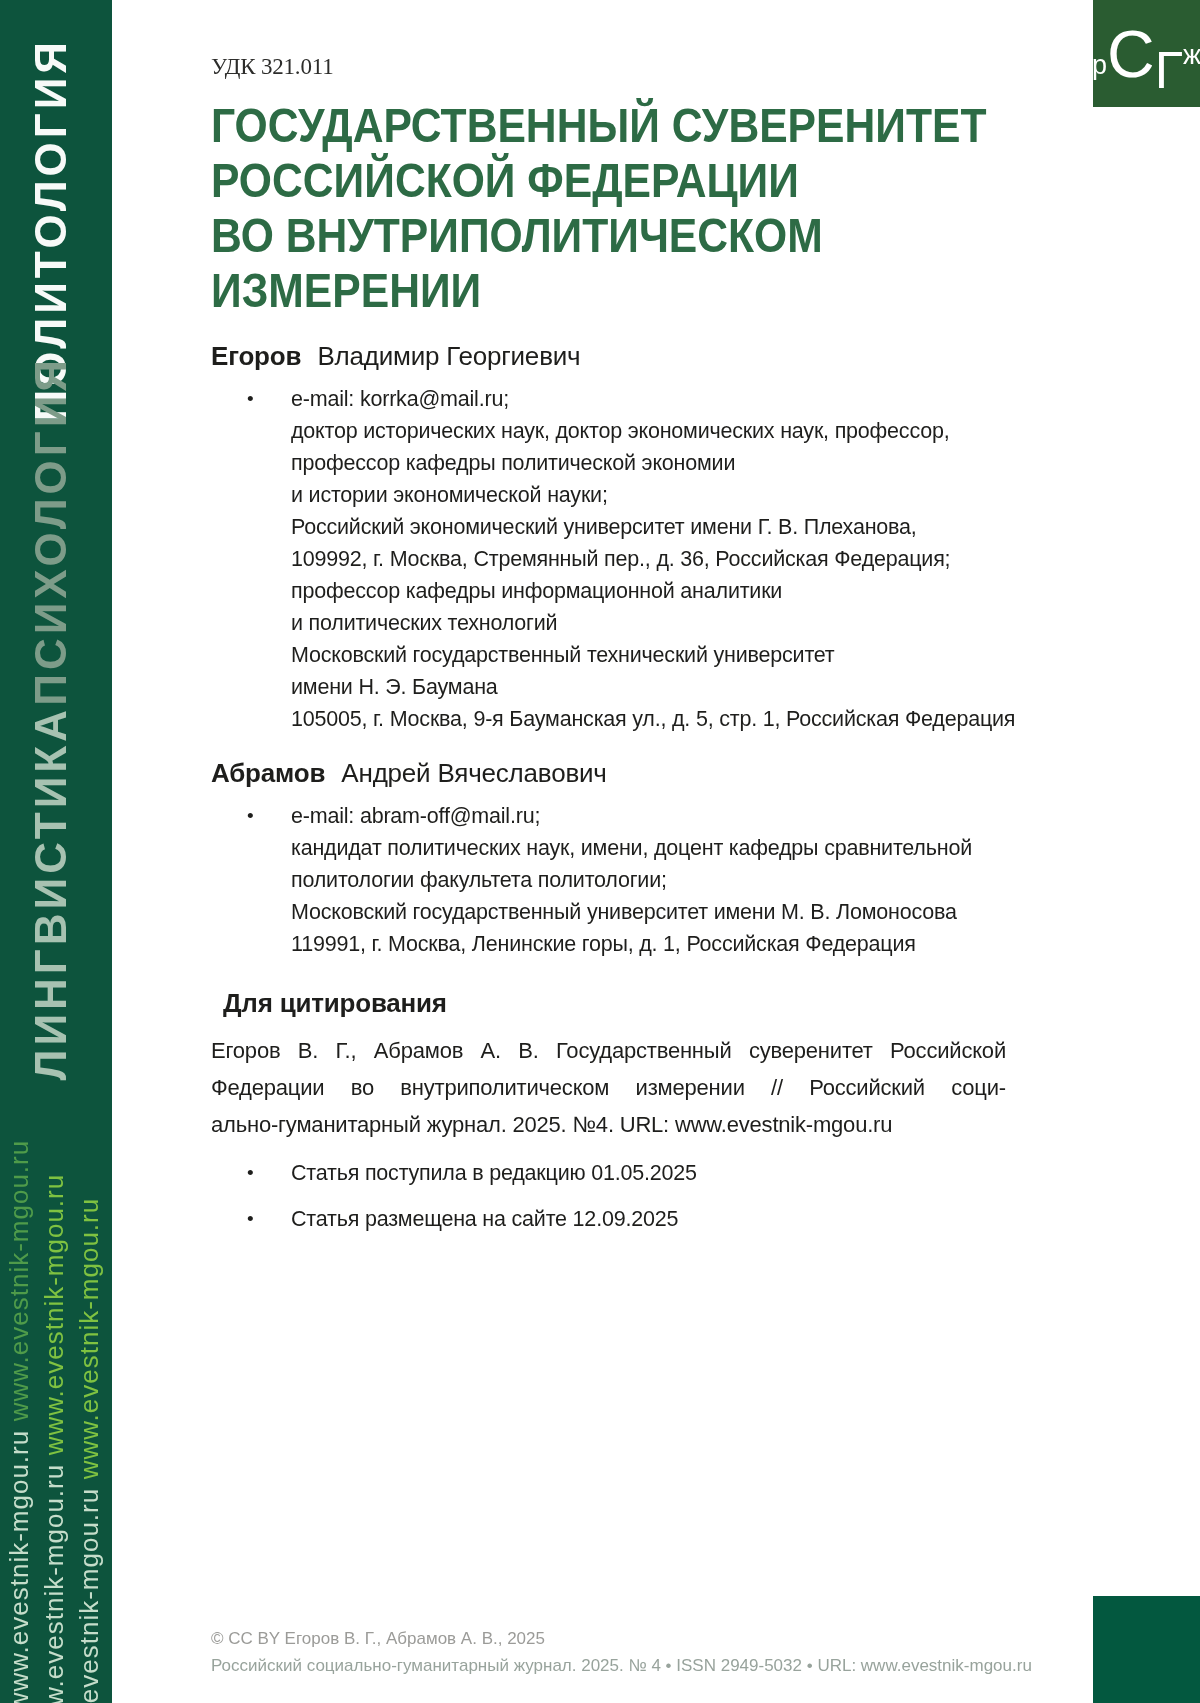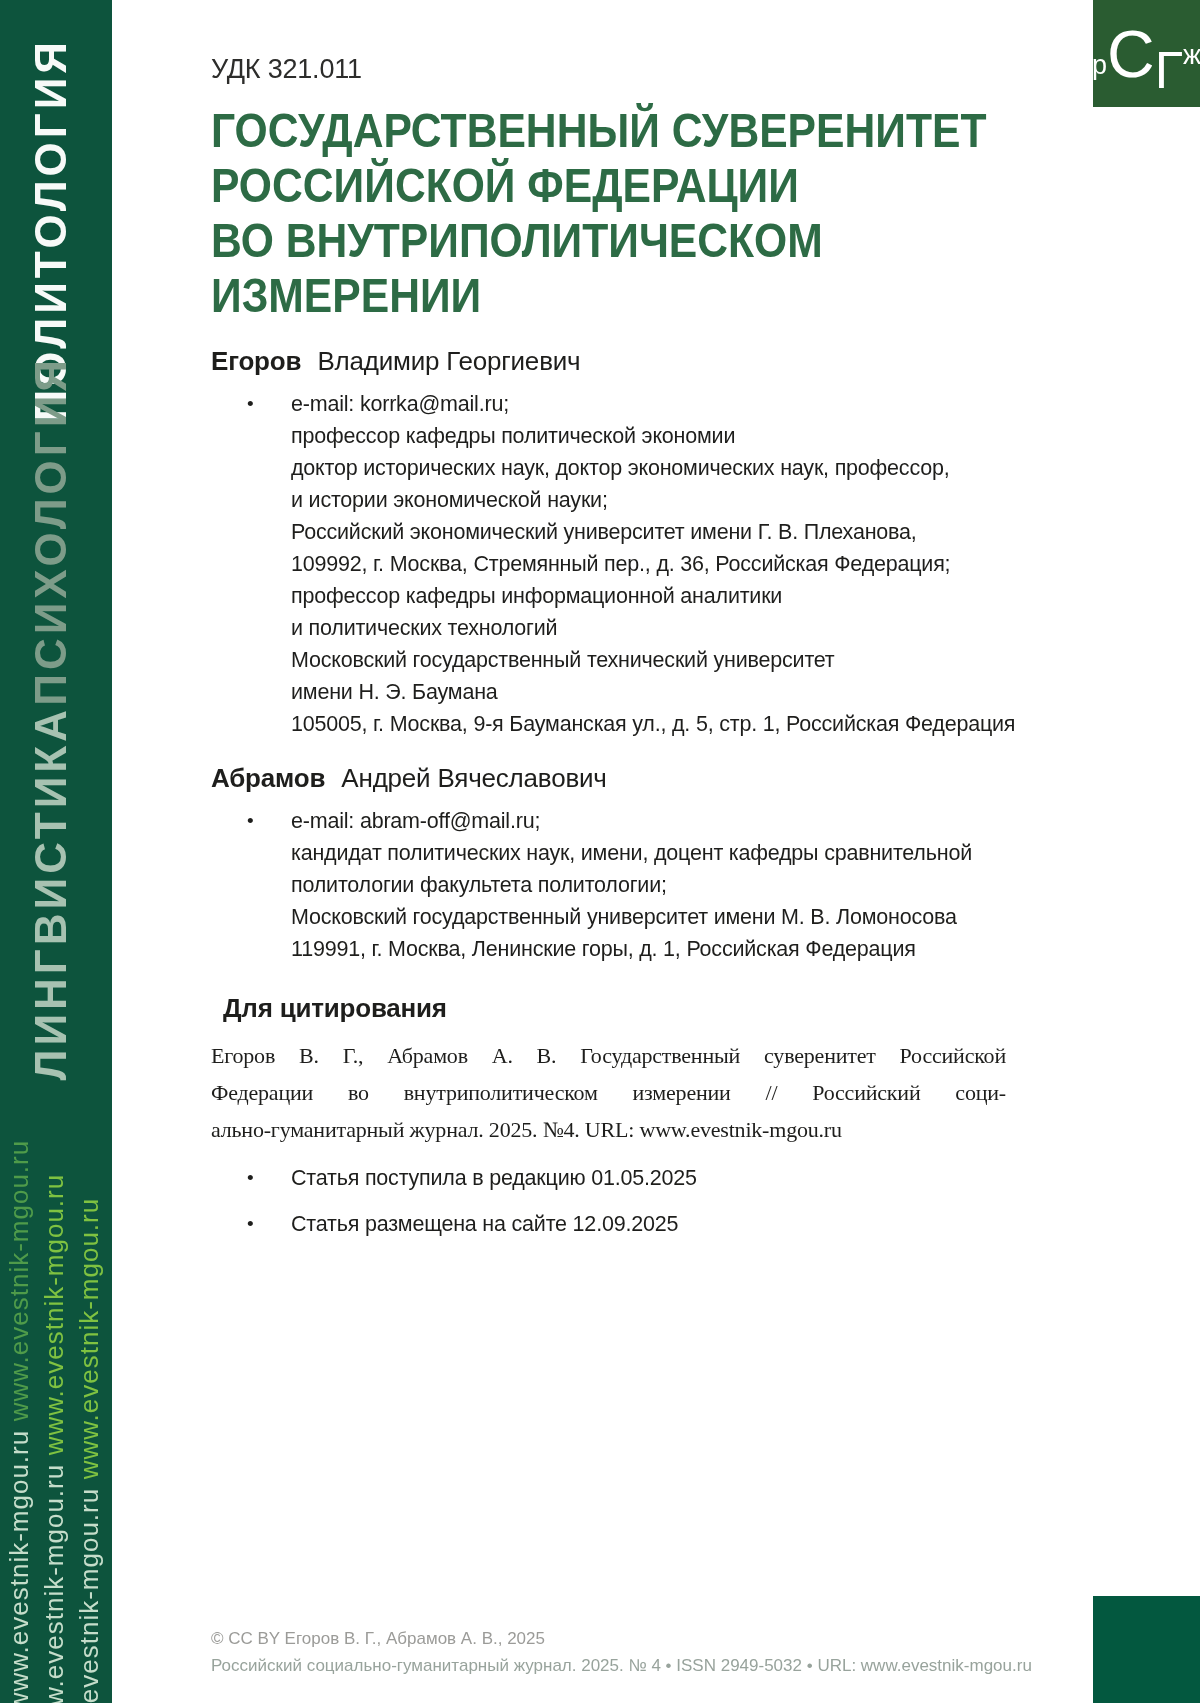--- a/index.html
+++ b/index.html
@@ -49,36 +49,36 @@
   .logo-box .lc{font-size:66px;font-weight:200;}
   .logo-box .lg{font-size:52px;transform:translateY(16px);}
   .logo-box .lzh{font-size:27px;transform:translateY(2px);}
   .corner-box{
     position:absolute;left:1093px;top:1596px;width:107px;height:107px;
     background:var(--corner-green,#03583f);
   }
 
   
   .content{position:absolute;left:211px;top:0;width:800px;letter-spacing:-0.2px;}
-  .udk{margin-top:54px;font-size:27px;color:#2d2d2b;}
+  .udk{margin-top:54px;font-size:23px;color:#2d2d2b;font-family:Liberation Serif, serif;}
   .title{margin:18px 0 0 0;padding:0;font-weight:bold;}
   .title-line{
     display:block;font-size:49px;line-height:55px;color:var(--title-green,#2d6b45);
     transform:scaleX(0.87);transform-origin:0 50%;white-space:nowrap;letter-spacing:0;
   }
   .aname{margin:21px 0 0 0;padding:0;font-size:26px;font-weight:normal;line-height:34px;}
   .aname .sur{font-weight:bold;}
   .aname .giv{margin-left:0.35em;}
   .brow{display:flex;padding-left:36px;margin-top:10px;}
   .bullet{flex:none;width:44px;font-size:19px;line-height:32px;}
   .bbody{flex:1;}
   .line{font-size:21.5px;line-height:32px;white-space:nowrap;}
   .cithead{margin:26px 0 0 12px;padding:0;font-size:26px;font-weight:bold;line-height:34px;}
   .cite{margin-top:12px;width:795px;}
-  .cite-line{font-size:22px;line-height:37px;font-family:Liberation Serif, serif;}
+  .cite-line{font-size:22px;line-height:37px;}
   .cite-line.just{text-align:justify;text-align-last:justify;}
   .nrow{display:flex;padding-left:36px;margin-top:14px;}
   .ntext{font-size:21.5px;line-height:32px;}
 
   
   .footer{position:absolute;left:211px;bottom:24px;line-height:27px;}
   .f1{font-size:17px;color:var(--footer-gray,#9b9b98);}
   .f2{font-size:17px;color:var(--footer-green-gray,#98a39c);}
 </style>
 </head>
@@ -128,22 +128,22 @@
     <section>
       <h2 class="aname">
         <span class="sur">Егоров</span>
         <span class="giv">Владимир Георгиевич</span>
       </h2>
       <div class="brow">
         <span class="bullet">•</span>
         <div class="bbody">
           <div class="line">e-mail: korrka@mail.ru;</div>
           <div>
+              <div class="line">доктор исторических наук, доктор экономических наук, профессор,</div>
               <div class="line">профессор кафедры политической экономии</div>
-              <div class="line">доктор исторических наук, доктор экономических наук, профессор,</div>
               <div class="line">и истории экономической науки;</div>
               <div class="line">Российский экономический университет имени Г. В. Плеханова,</div>
               <div class="line">109992, г. Москва, Стремянный пер., д. 36, Российская Федерация;</div>
               <div class="line">профессор кафедры информационной аналитики</div>
               <div class="line">и политических технологий</div>
               <div class="line">Московский государственный технический университет</div>
               <div class="line">имени Н. Э. Баумана</div>
               <div class="line">105005, г. Москва, 9-я Бауманская ул., д. 5, стр. 1, Российская Федерация</div>
             </div>
         </div>

